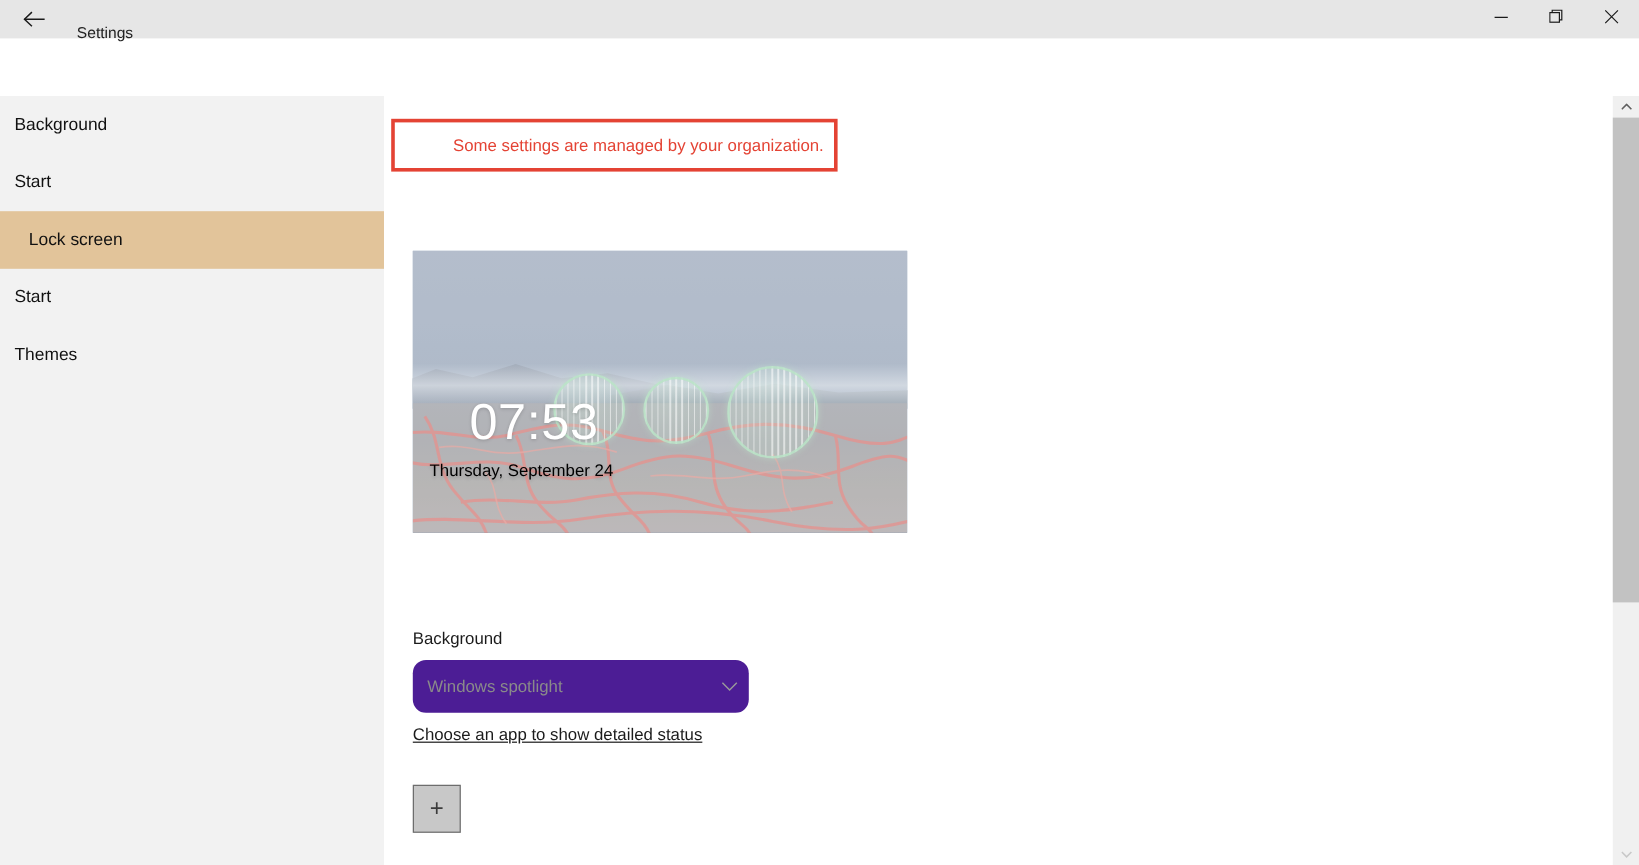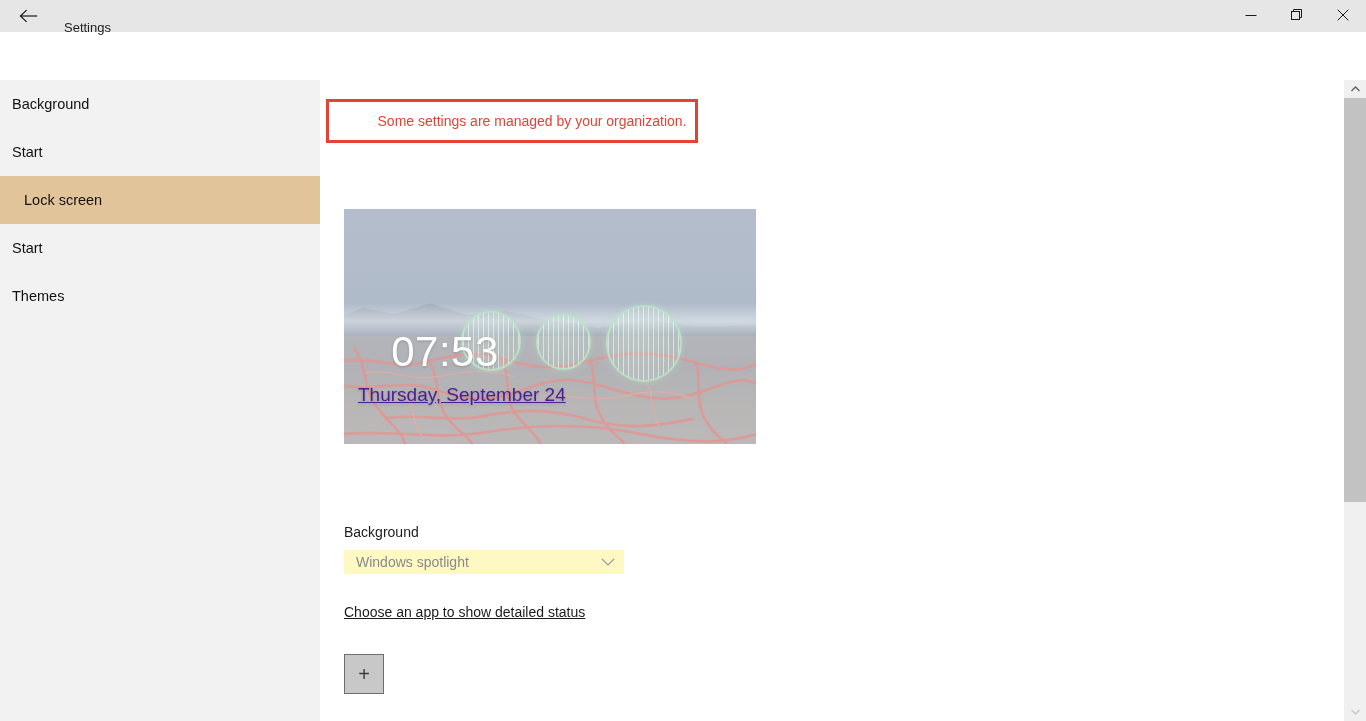--- a/index.html
+++ b/index.html
@@ -228,25 +228,24 @@
     font-weight: 300;
     color: #ffffff;
     letter-spacing: 0.5px;
     line-height: 1;
     text-shadow: 0 1px 3px rgba(0,0,0,0.18);
     margin-left: 34px;
   }
   .pv-date {
     position: absolute;
     left: 3.4%; top: 74.5%;
-    font-size: 19px;
+    font-size: 14px;
     font-weight: 400;
-    color: #4c1d95;
+    color: #000000;
     text-shadow: 0 1px 3px rgba(0,0,0,0.18);
-    text-decoration: underline;
   }
   .pv-veil {
     position: absolute;
     left: 0; top: 0;
     width: 100%; height: 100%;
     background: rgba(255,255,255,0.34);
     pointer-events: none;
   }
 
   
@@ -254,25 +253,26 @@
     position: absolute;
     font-size: 14px;
     color: #1b1b1b;
   }
   .lbl-background   { left: 24px; top: 444px; }
   .lbl-detailed     { left: 24px; top: 524px; text-decoration: underline; }
 
   .dropdown {
     position: absolute;
     left: 24px; top: 470px;
-    width: 280px; height: 24px;
-    background: #fef9c3;
+    width: 280px; height: 44px;
+    background: #4c1d95;
     display: flex;
     align-items: center;
     cursor: default;
+    border-radius: 11px;
   }
   .dropdown-value {
     flex: 1;
     padding-left: 12px;
     font-size: 14px;
     color: #8a8a8a;
   }
   .dropdown-chevron {
     width: 32px; height: 100%;
     display: flex; align-items: center; justify-content: center;

